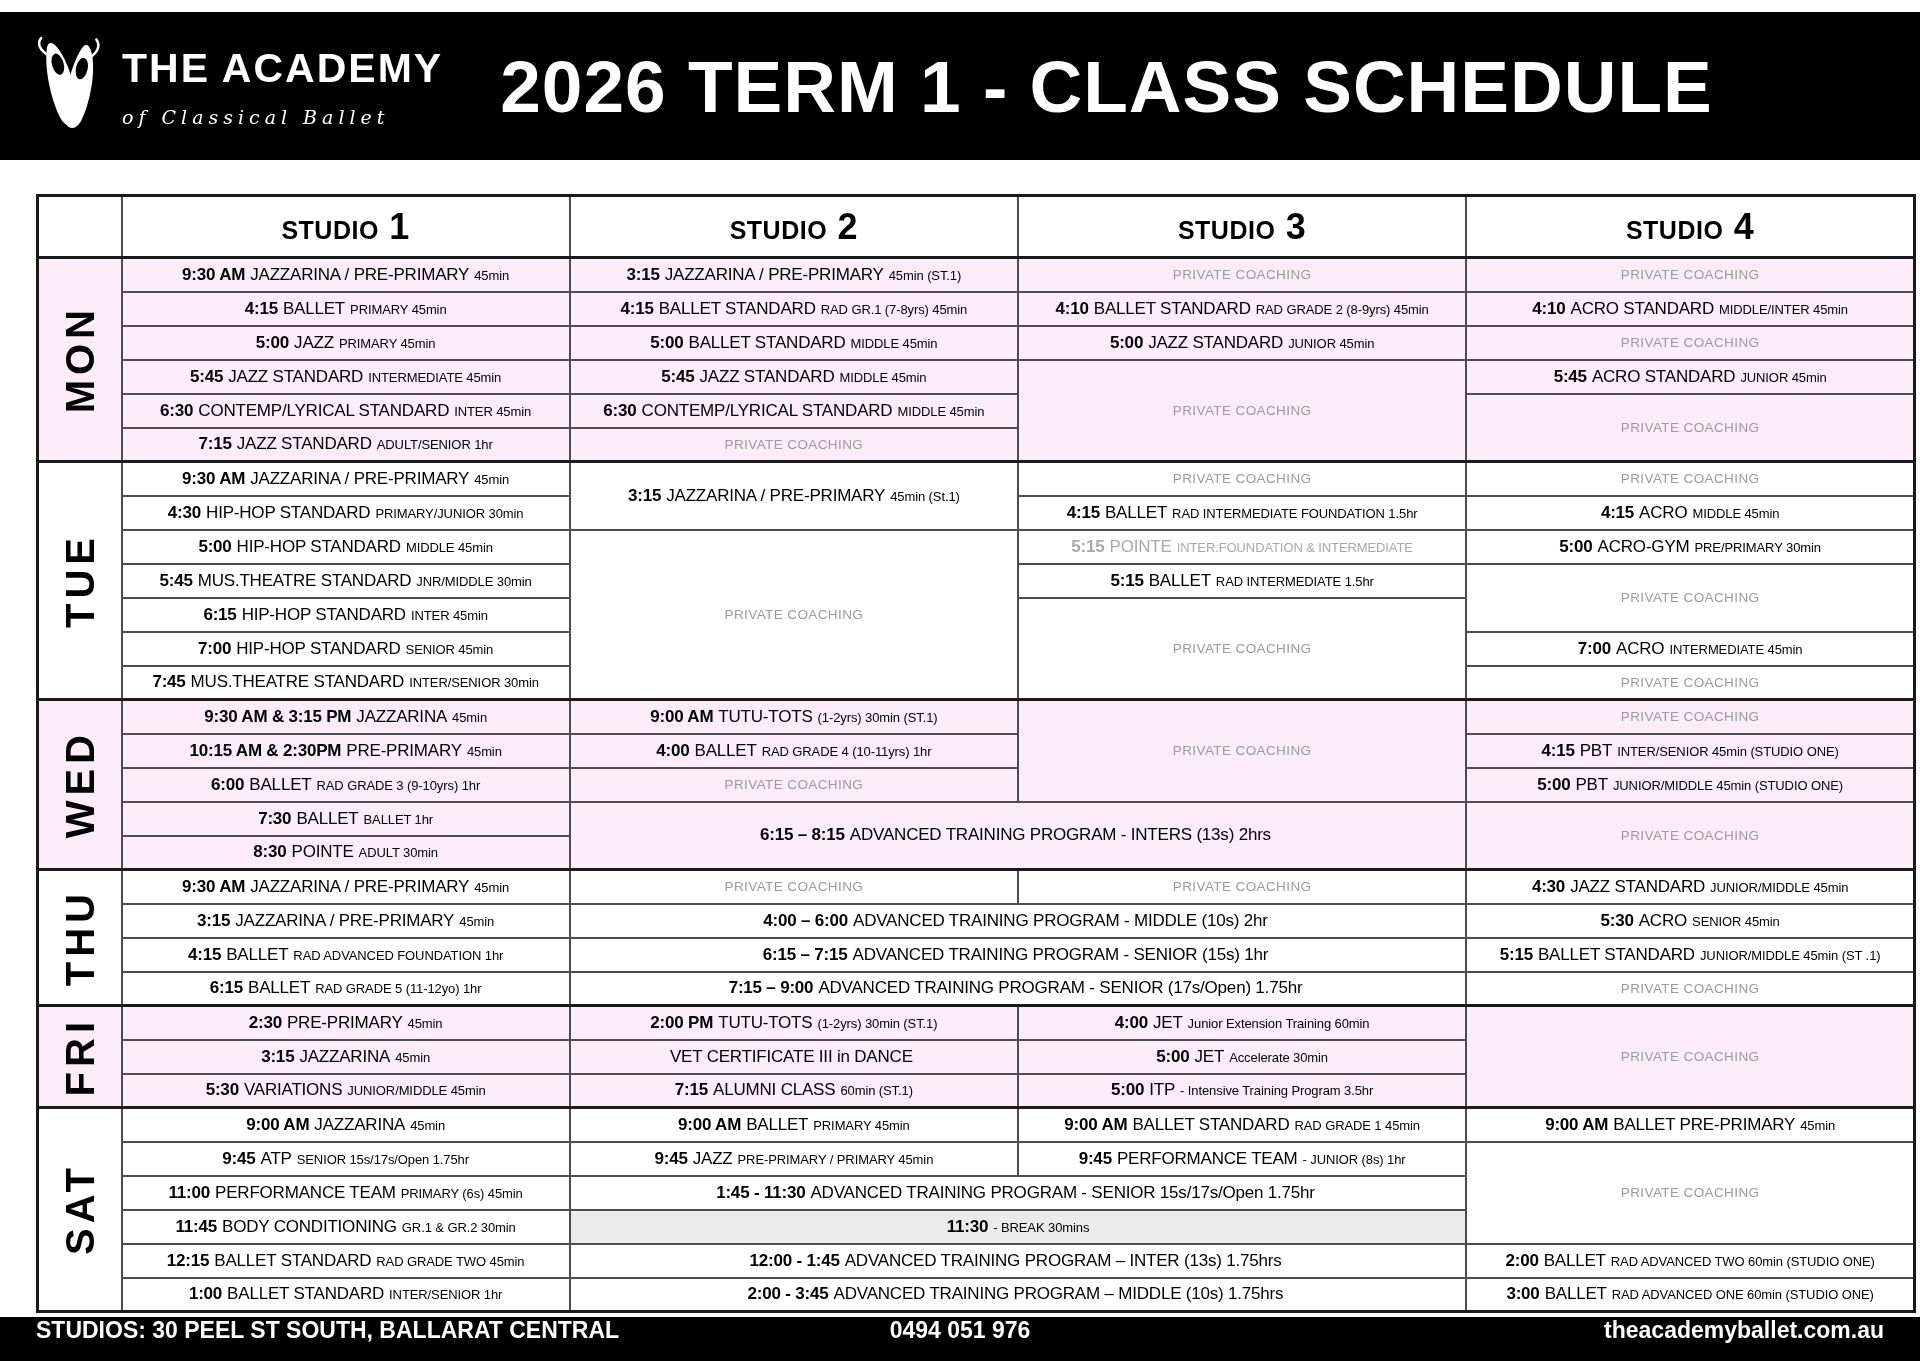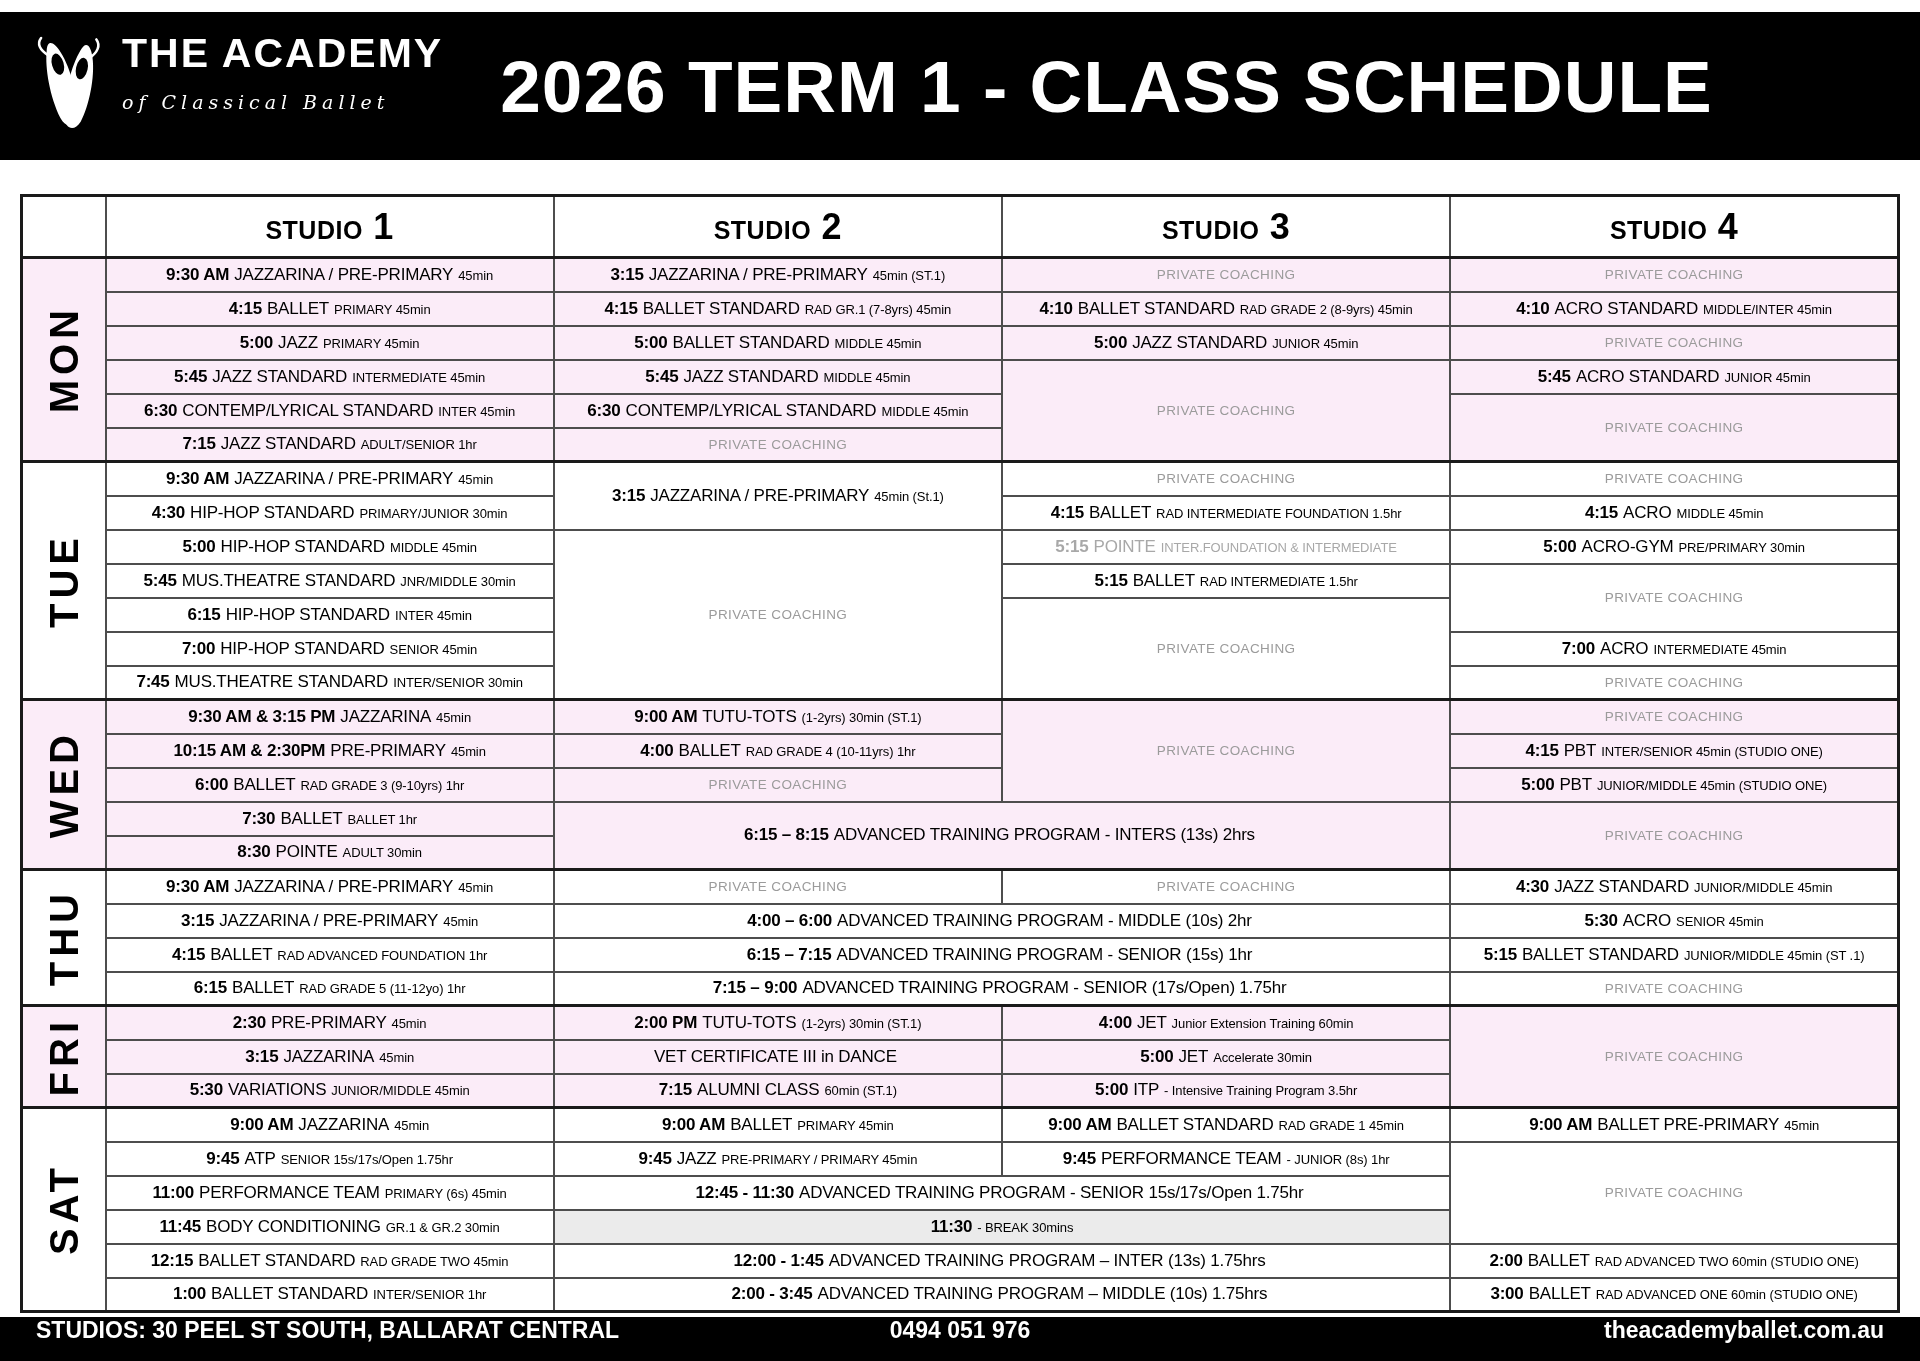--- a/index.html
+++ b/index.html
@@ -10,39 +10,39 @@
   html,body{margin:0;padding:0;}
   body{
     width:1920px;height:1361px;position:relative;background:#ffffff;
     font-family:"Liberation Sans",sans-serif;overflow:hidden;
   }
   
   .topbar{
     margin-top:12px;height:148px;background:var(--c-bar);
     display:flex;align-items:center;padding:0 30px 0 28px;
   }
-  .logo{display:flex;align-items:flex-start;gap:14px;width:385px;flex:0 0 auto;text-decoration:underline;}
+  .logo{display:flex;align-items:center;gap:14px;width:385px;flex:0 0 auto;text-decoration:underline;}
   .logo-icon svg{display:block;}
   .logo-text{color:#fff;}
   .logo-name{
     font-size:41px;font-weight:600;letter-spacing:2px;white-space:nowrap;
     font-family:"Liberation Sans",sans-serif;
   }
   .logo-tagline{
     font-family:"DejaVu Serif",serif;font-style:italic;font-size:19px;
     letter-spacing:5px;margin-top:14px;white-space:nowrap;
   }
   .title{
     flex:1;margin:16px;color:#fff;text-align:center;font-size:73px;font-weight:700;
     letter-spacing:1px;white-space:nowrap;padding-right:90px;
   }
   
   .schedule{
     border-collapse:collapse;table-layout:fixed;
-    margin:34px 20px 0 20px;width:1880px;
+    margin:34px 20px 0 36px;width:1880px;
     border:3px solid var(--c-heavy);
   }
   .schedule col.daycol{width:84px;}
   .schedule th,.schedule td{
     border:2px solid var(--c-grid);text-align:center;vertical-align:middle;
     white-space:nowrap;overflow:hidden;
   }
   thead tr{height:62px;}
   tbody tr{height:34px;}
   th.studio-h{
@@ -276,21 +276,21 @@
         <td class="cell white"><span class="t">9:00 AM</span><span class="n">BALLET PRE-PRIMARY</span><span class="d">45min</span></td>
       </tr>
       <tr>
         <td class="cell white"><span class="t">9:45</span><span class="n">ATP</span><span class="d">SENIOR 15s/17s/Open 1.75hr</span></td>
         <td class="cell white"><span class="t">9:45</span><span class="n">JAZZ</span><span class="d">PRE-PRIMARY / PRIMARY 45min</span></td>
         <td class="cell white"><span class="t">9:45</span><span class="n">PERFORMANCE TEAM</span><span class="d">- JUNIOR (8s) 1hr</span></td>
         <td rowspan="3" class="cell white private">PRIVATE COACHING</td>
       </tr>
       <tr>
         <td class="cell white"><span class="t">11:00</span><span class="n">PERFORMANCE TEAM</span><span class="d">PRIMARY (6s) 45min</span></td>
-        <td colspan="2" class="cell white"><span class="t">12:45 - 11:30</span><span class="n">ADVANCED TRAINING PROGRAM - SENIOR 15s/17s/Open 1.75hr</span></td>
+        <td colspan="2" class="cell white"><span class="t">1:45 - 11:30</span><span class="n">ADVANCED TRAINING PROGRAM - SENIOR 15s/17s/Open 1.75hr</span></td>
       </tr>
       <tr>
         <td class="cell white"><span class="t">11:45</span><span class="n">BODY CONDITIONING</span><span class="d">GR.1 &amp; GR.2 30min</span></td>
         <td colspan="2" class="cell white break"><span class="t">11:30</span><span class="d">- BREAK 30mins</span></td>
       </tr>
       <tr>
         <td class="cell white"><span class="t">12:15</span><span class="n">BALLET STANDARD</span><span class="d">RAD GRADE TWO 45min</span></td>
         <td colspan="2" class="cell white"><span class="t">12:00 - 1:45</span><span class="n">ADVANCED TRAINING PROGRAM – INTER (13s) 1.75hrs</span></td>
         <td class="cell white"><span class="t">2:00</span><span class="n">BALLET</span><span class="d">RAD ADVANCED TWO 60min (STUDIO ONE)</span></td>
       </tr>

